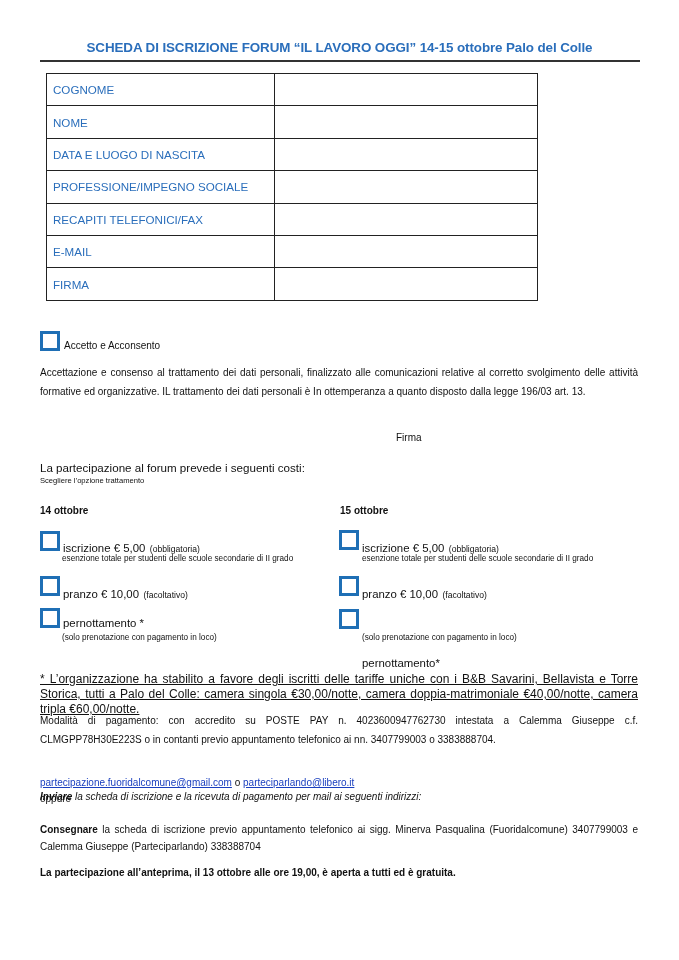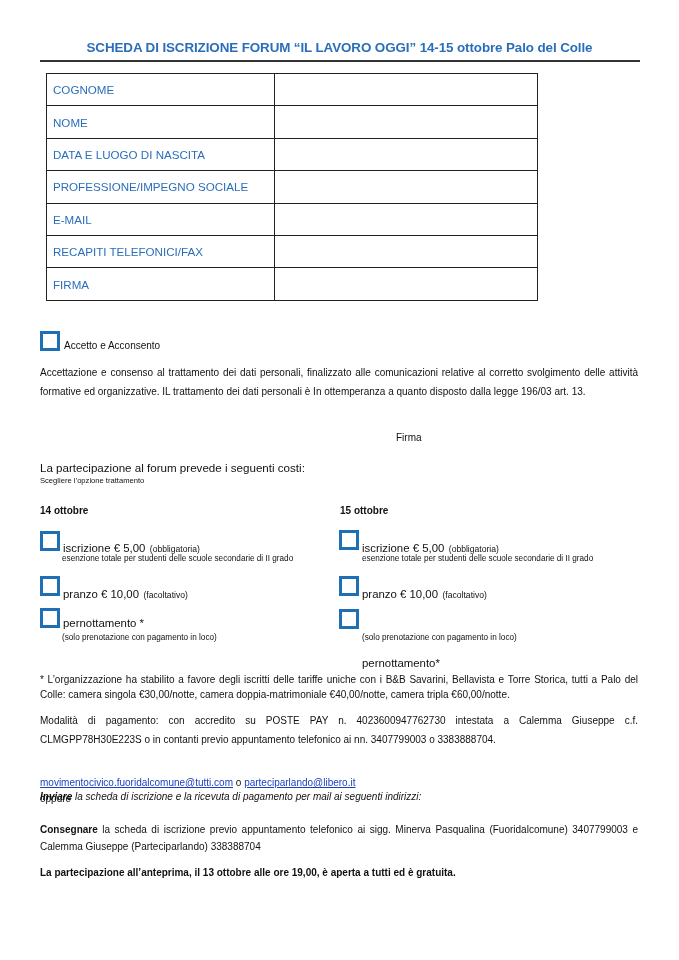--- a/index.html
+++ b/index.html
@@ -67,25 +67,25 @@
     </tr>
     <tr>
       <td class="label">DATA E LUOGO DI NASCITA</td>
       <td class="value"><input value="" style=""></td>
     </tr>
     <tr>
       <td class="label">PROFESSIONE/IMPEGNO SOCIALE</td>
       <td class="value"><input value="" style=""></td>
     </tr>
     <tr>
-      <td class="label">E-MAIL</td>
+      <td class="label">RECAPITI TELEFONICI/FAX</td>
       <td class="value"><input value="" style=""></td>
     </tr>
     <tr>
-      <td class="label">RECAPITI TELEFONICI/FAX</td>
+      <td class="label">E-MAIL</td>
       <td class="value"><input value="" style=""></td>
     </tr>
     <tr>
       <td class="label">FIRMA</td>
       <td class="value"><input value="" style=""></td>
     </tr>
   </tbody>
 </table>
 
 <span class="abs cb" style="left:40px; top:331px;"></span>
@@ -129,29 +129,29 @@
 <span class="abs cb" style="left:339px; top:576px;"></span>
 <div class="abs" style="left:362px; top:584px;">
   <span class="opt-main">pranzo € 10,00</span>
   <span class="small">(facoltativo)</span>
 </div>
 
 <span class="abs cb" style="left:339px; top:609px;"></span>
 <div class="abs opt-main" style="left:362px; top:617px;margin-top:40px;">pernottamento*</div>
 <div class="abs opt-sub" style="left:362px; top:632px;">(solo prenotazione con pagamento in loco)</div>
 
-<div class="abs justify" style="left:40px; top:672px; width:598px; font-size:10px; line-height:15px;">* L’organizzazione ha stabilito a favore degli iscritti delle tariffe uniche con i B&amp;B Savarini, Bellavista e Torre Storica, tutti a Palo del Colle: camera singola €30,00/notte, camera doppia-matrimoniale €40,00/notte, camera tripla €60,00/notte.</div>
+<div class="abs justify" style="left:40px; top:672px; width:598px; font-size:12px; line-height:15px;text-decoration:underline;">* L’organizzazione ha stabilito a favore degli iscritti delle tariffe uniche con i B&amp;B Savarini, Bellavista e Torre Storica, tutti a Palo del Colle: camera singola €30,00/notte, camera doppia-matrimoniale €40,00/notte, camera tripla €60,00/notte.</div>
 
 <div class="abs body-text justify" style="left:40px; top:712px; width:598px;">Modalità di pagamento: con accredito su POSTE PAY n. 4023600947762730 intestata a Calemma Giuseppe c.f. CLMGPP78H30E223S o in contanti previo appuntamento telefonico ai nn. 3407799003 o 3383888704.</div>
 
 <div class="abs body-text justify" style="left:40px; top:788px; width:598px;font-style:italic;">
   <span class="bold">Inviare</span><span> la scheda di iscrizione e la ricevuta di pagamento per mail ai seguenti indirizzi:</span>
 </div>
 <div class="abs body-text" style="left:40px; top:774px;">
-  <a class="link" href="#">movimentocivico.fuoridalcomune@tutti.com</a><span> o </span><a class="link" href="#">parteciparlando@libero.it</a>
+  <a class="link" href="#">partecipazione.fuoridalcomune@gmail.com</a><span> o </span><a class="link" href="#">parteciparlando@libero.it</a>
 </div>
 <div class="abs body-text" style="left:40px; top:790px;">oppure</div>
 
 <div class="abs body-text justify" style="left:40px; top:806px; width:598px; line-height:16.5px;margin-top:16px;">
   <span class="bold">Consegnare</span><span> la scheda di iscrizione previo appuntamento telefonico ai sigg. Minerva Pasqualina (Fuoridalcomune) 3407799003 e Calemma Giuseppe (Parteciparlando) 338388704</span>
 </div>
 
 <div class="abs body-text bold" style="left:40px; top:864px;">La partecipazione all’anteprima, il 13 ottobre alle ore 19,00, è aperta a tutti ed è gratuita.</div>
 
 </body></html>

